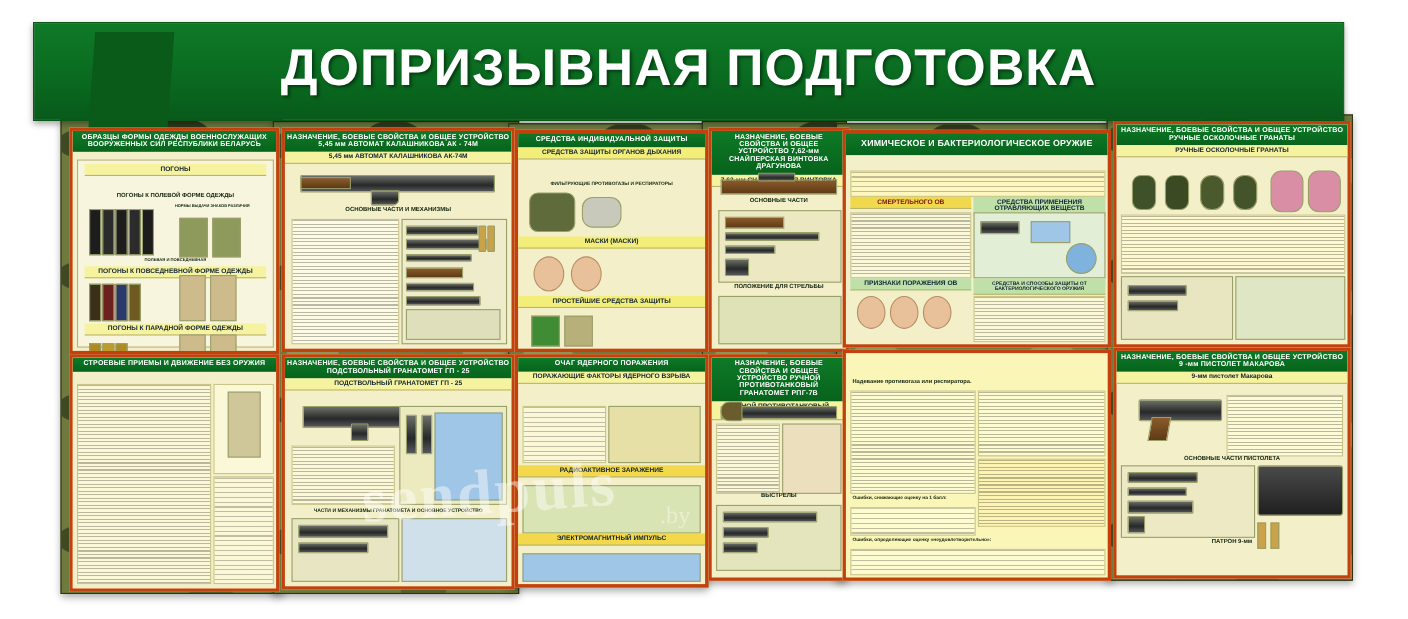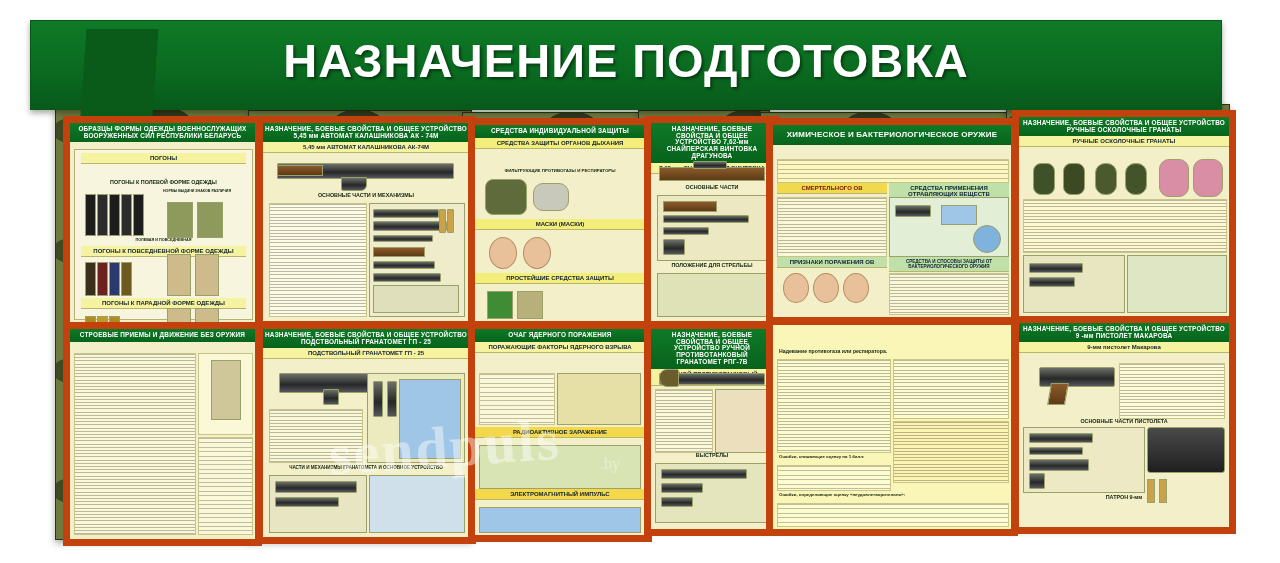--- a/index.html
+++ b/index.html
@@ -36,21 +36,21 @@
       radial-gradient(ellipse 34px 20px at 85% 55%, #555f2c 0 60%, transparent 62%),
       radial-gradient(ellipse 40px 24px at 22% 78%, #8a955a 0 60%, transparent 62%),
       radial-gradient(ellipse 30px 18px at 55% 88%, #39421f 0 60%, transparent 62%),
       radial-gradient(ellipse 36px 22px at 92% 85%, #6d7840 0 60%, transparent 62%);
     background-size:160px 120px;
     border:1px solid #2c3318;
     box-shadow:0 3px 7px rgba(0,0,0,.35);
   }
 
   .panel-inner{
-    position:absolute;background:#f2efc9;border:7px solid #c2410c;
+    position:absolute;background:#f2efc9;border:3px solid #c2410c;
     overflow:hidden;
   }
   .panel-title{
     background:linear-gradient(180deg,#0e7a27,#07631c);color:#fff;
     font-weight:bold;text-align:center;line-height:1.05;
     padding:3px 2px;font-size:6.4px;letter-spacing:.2px;
   }
   .panel-sub{
     background:#f6f3a0;color:#123;font-weight:bold;text-align:center;
     font-size:6px;padding:2px 1px;border-bottom:1px solid #b9b56a;
@@ -90,38 +90,38 @@
   .skin{background:#e8c19a;border:1px solid #b58f63;border-radius:50%;}
 
   .wm{
     position:absolute;left:330px;top:400px;width:620px;height:120px;
     color:rgba(255,255,255,.45);font-size:58px;font-weight:bold;
     letter-spacing:2px;transform:rotate(-4deg);pointer-events:none;
     font-family:"Liberation Serif",serif;
   }
   .wm2{
     position:absolute;left:600px;top:455px;color:rgba(255,255,255,.40);
-    font-size:16px;font-family:"Liberation Serif",serif;
+    font-size:22px;font-family:"Liberation Serif",serif;
   }
 </style>
 </head>
 <body>
 
 <div id="stage">
 
   <div class="camo" style="left:55px;top:108px;width:200px;height:430px;"></div>
   <div class="camo" style="left:248px;top:110px;width:222px;height:428px;"></div>
   <div class="camo" style="left:462px;top:112px;width:180px;height:420px;"></div>
   <div class="camo" style="left:638px;top:110px;width:130px;height:416px;"></div>
   <div class="camo" style="left:760px;top:112px;width:250px;height:414px;"></div>
   <div class="camo" style="left:1006px;top:104px;width:222px;height:422px;"></div>
 
   <div class="header-board">
     <div class="header-left-tab"></div>
-    <div class="title">НАЗНАЧЕНИЕ ПОДГОТОВКА</div>
+    <div class="title">ДОПРИЗЫВНАЯ ПОДГОТОВКА</div>
   </div>
 
   <div class="panel-inner" style="left:63px;top:116px;width:185px;height:200px;">
     <div class="panel-title">ОБРАЗЦЫ ФОРМЫ ОДЕЖДЫ ВОЕННОСЛУЖАЩИХ ВООРУЖЕННЫХ СИЛ РЕСПУБЛИКИ БЕЛАРУСЬ</div>
     <div style="position:absolute;left:4px;top:26px;width:177px;bottom:3px;background:#f7f5dd;border:1px solid #b7b177;">
       <div class="panel-sub" style="margin:3px 6px 2px 6px;">ПОГОНЫ</div>
       <div class="cap" style="top:30px;">ПОГОНЫ К ПОЛЕВОЙ ФОРМЕ ОДЕЖДЫ</div>
 
       <div class="imgbox" style="left:10px;top:44px;width:9px;height:40px;background:#1d1d1d;"></div>
       <div class="imgbox" style="left:22px;top:44px;width:9px;height:40px;background:#2b2b2b;"></div>

